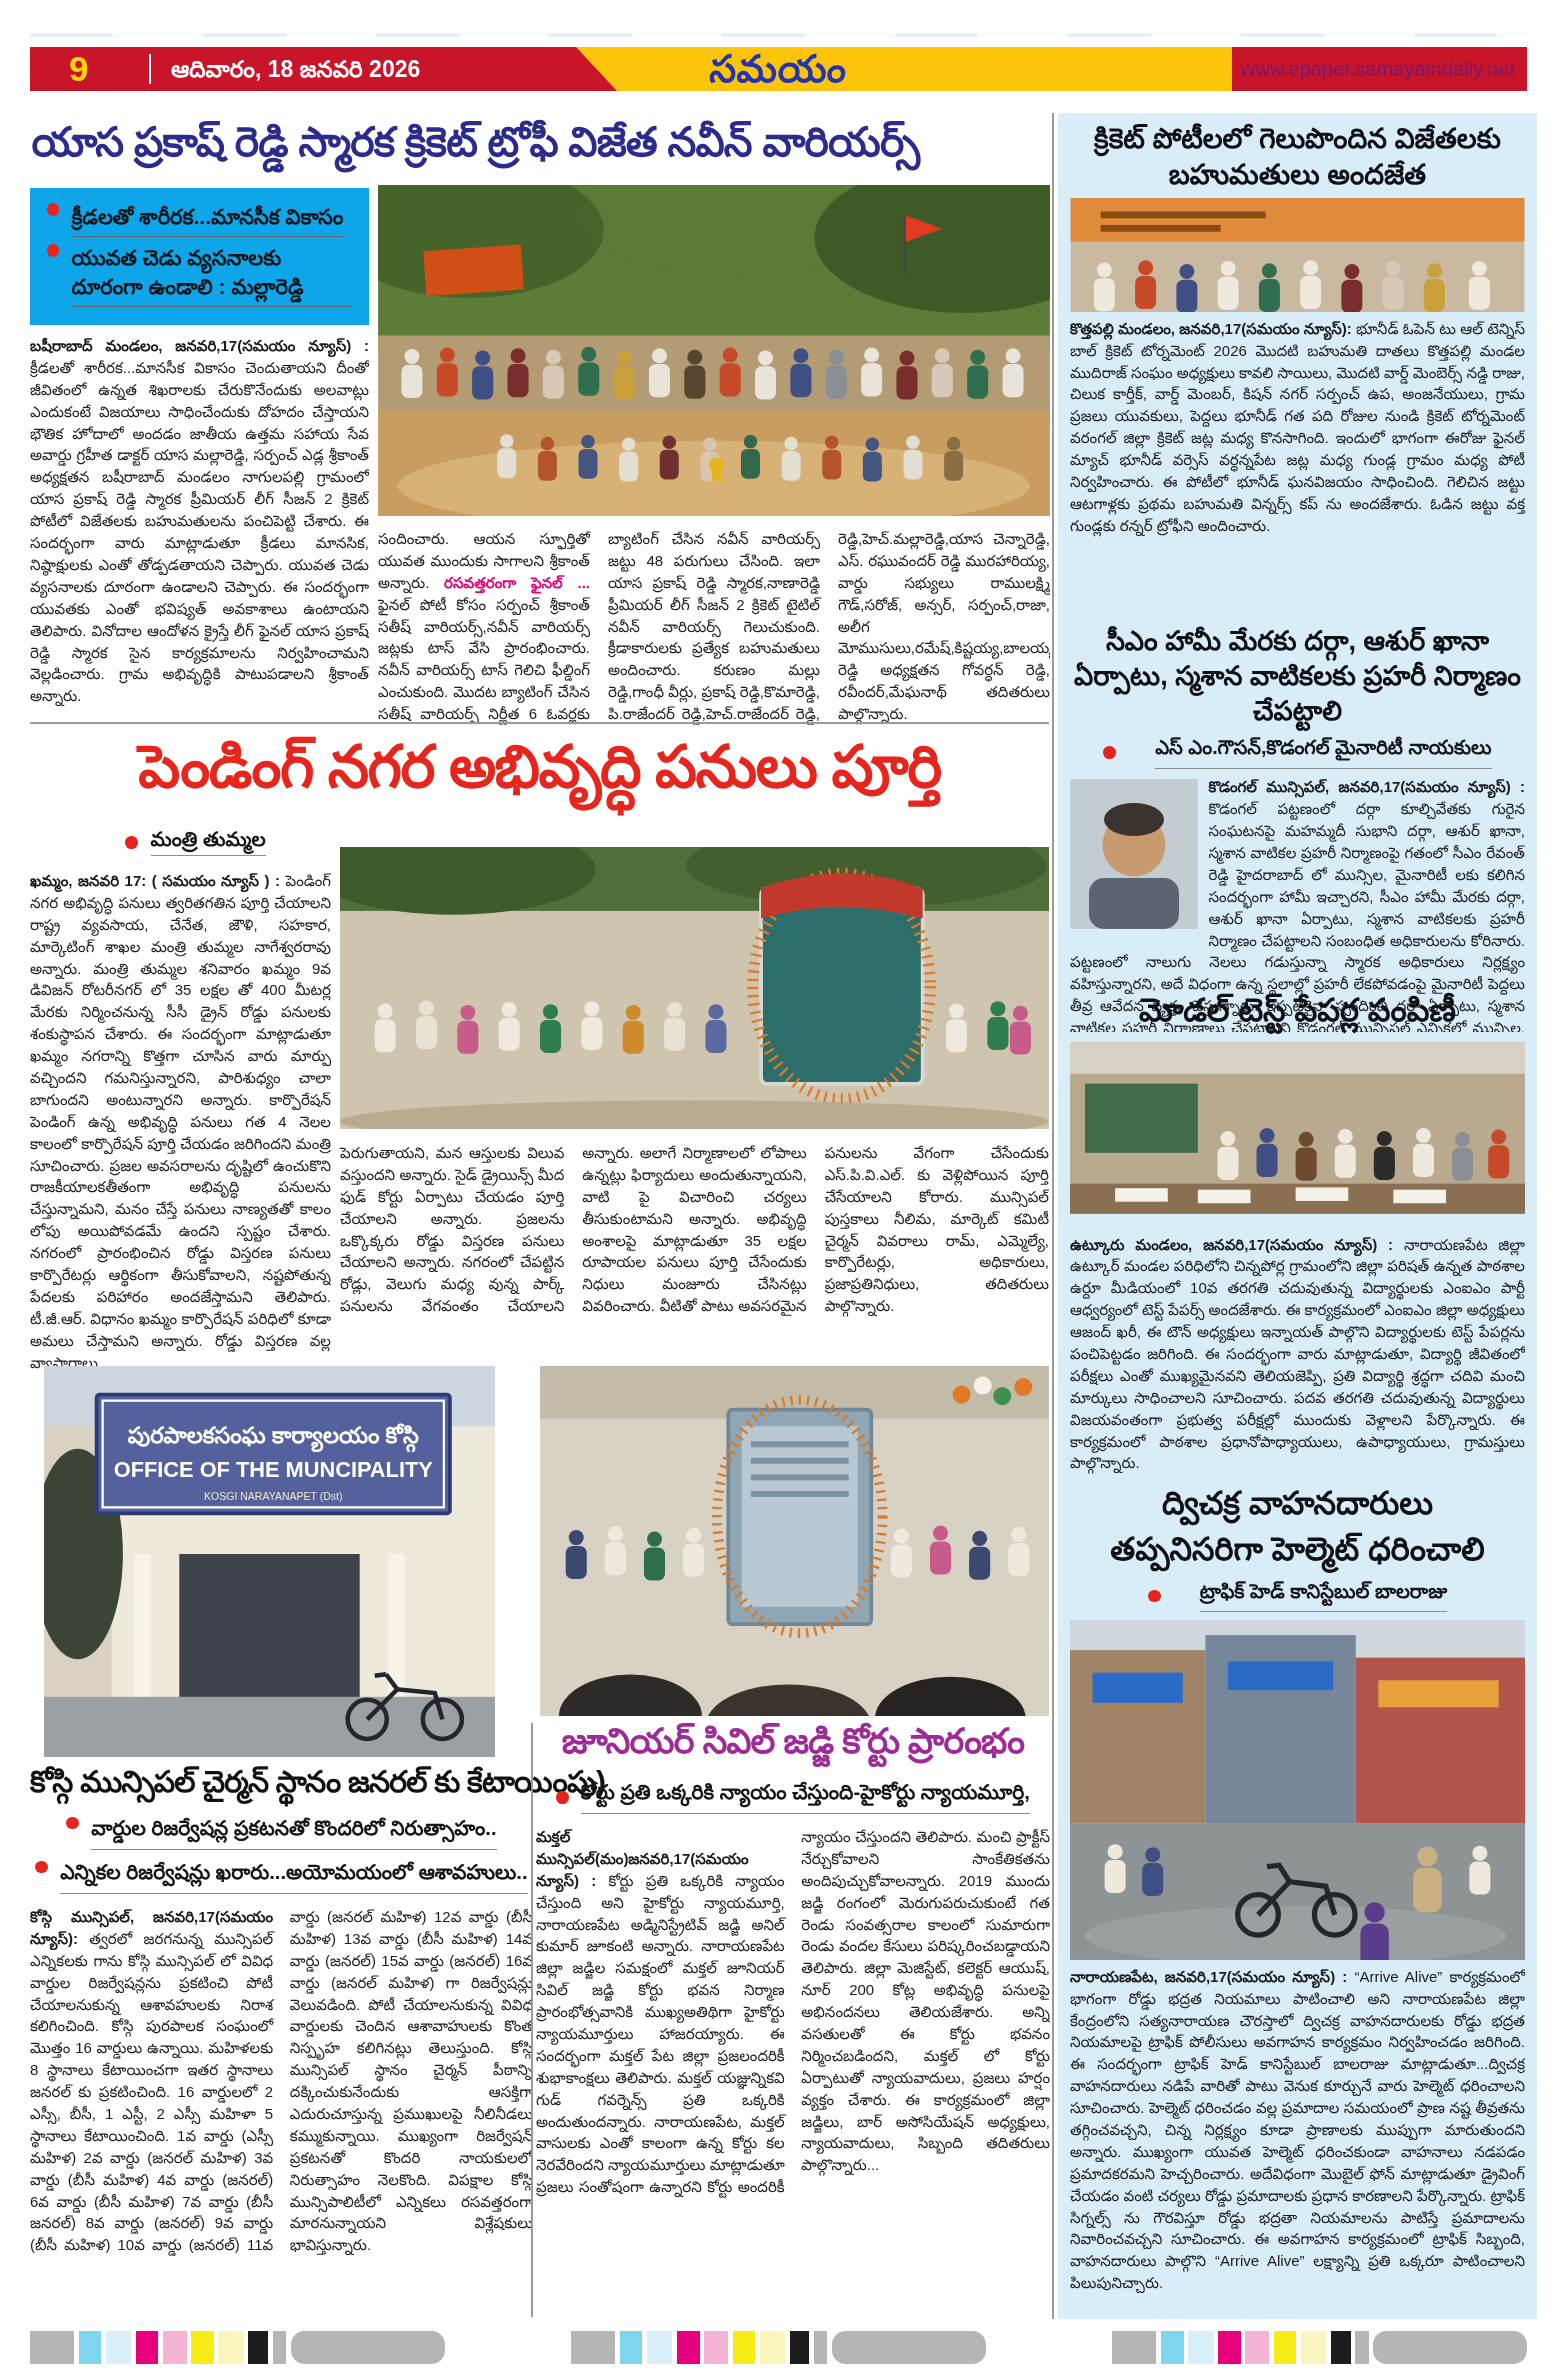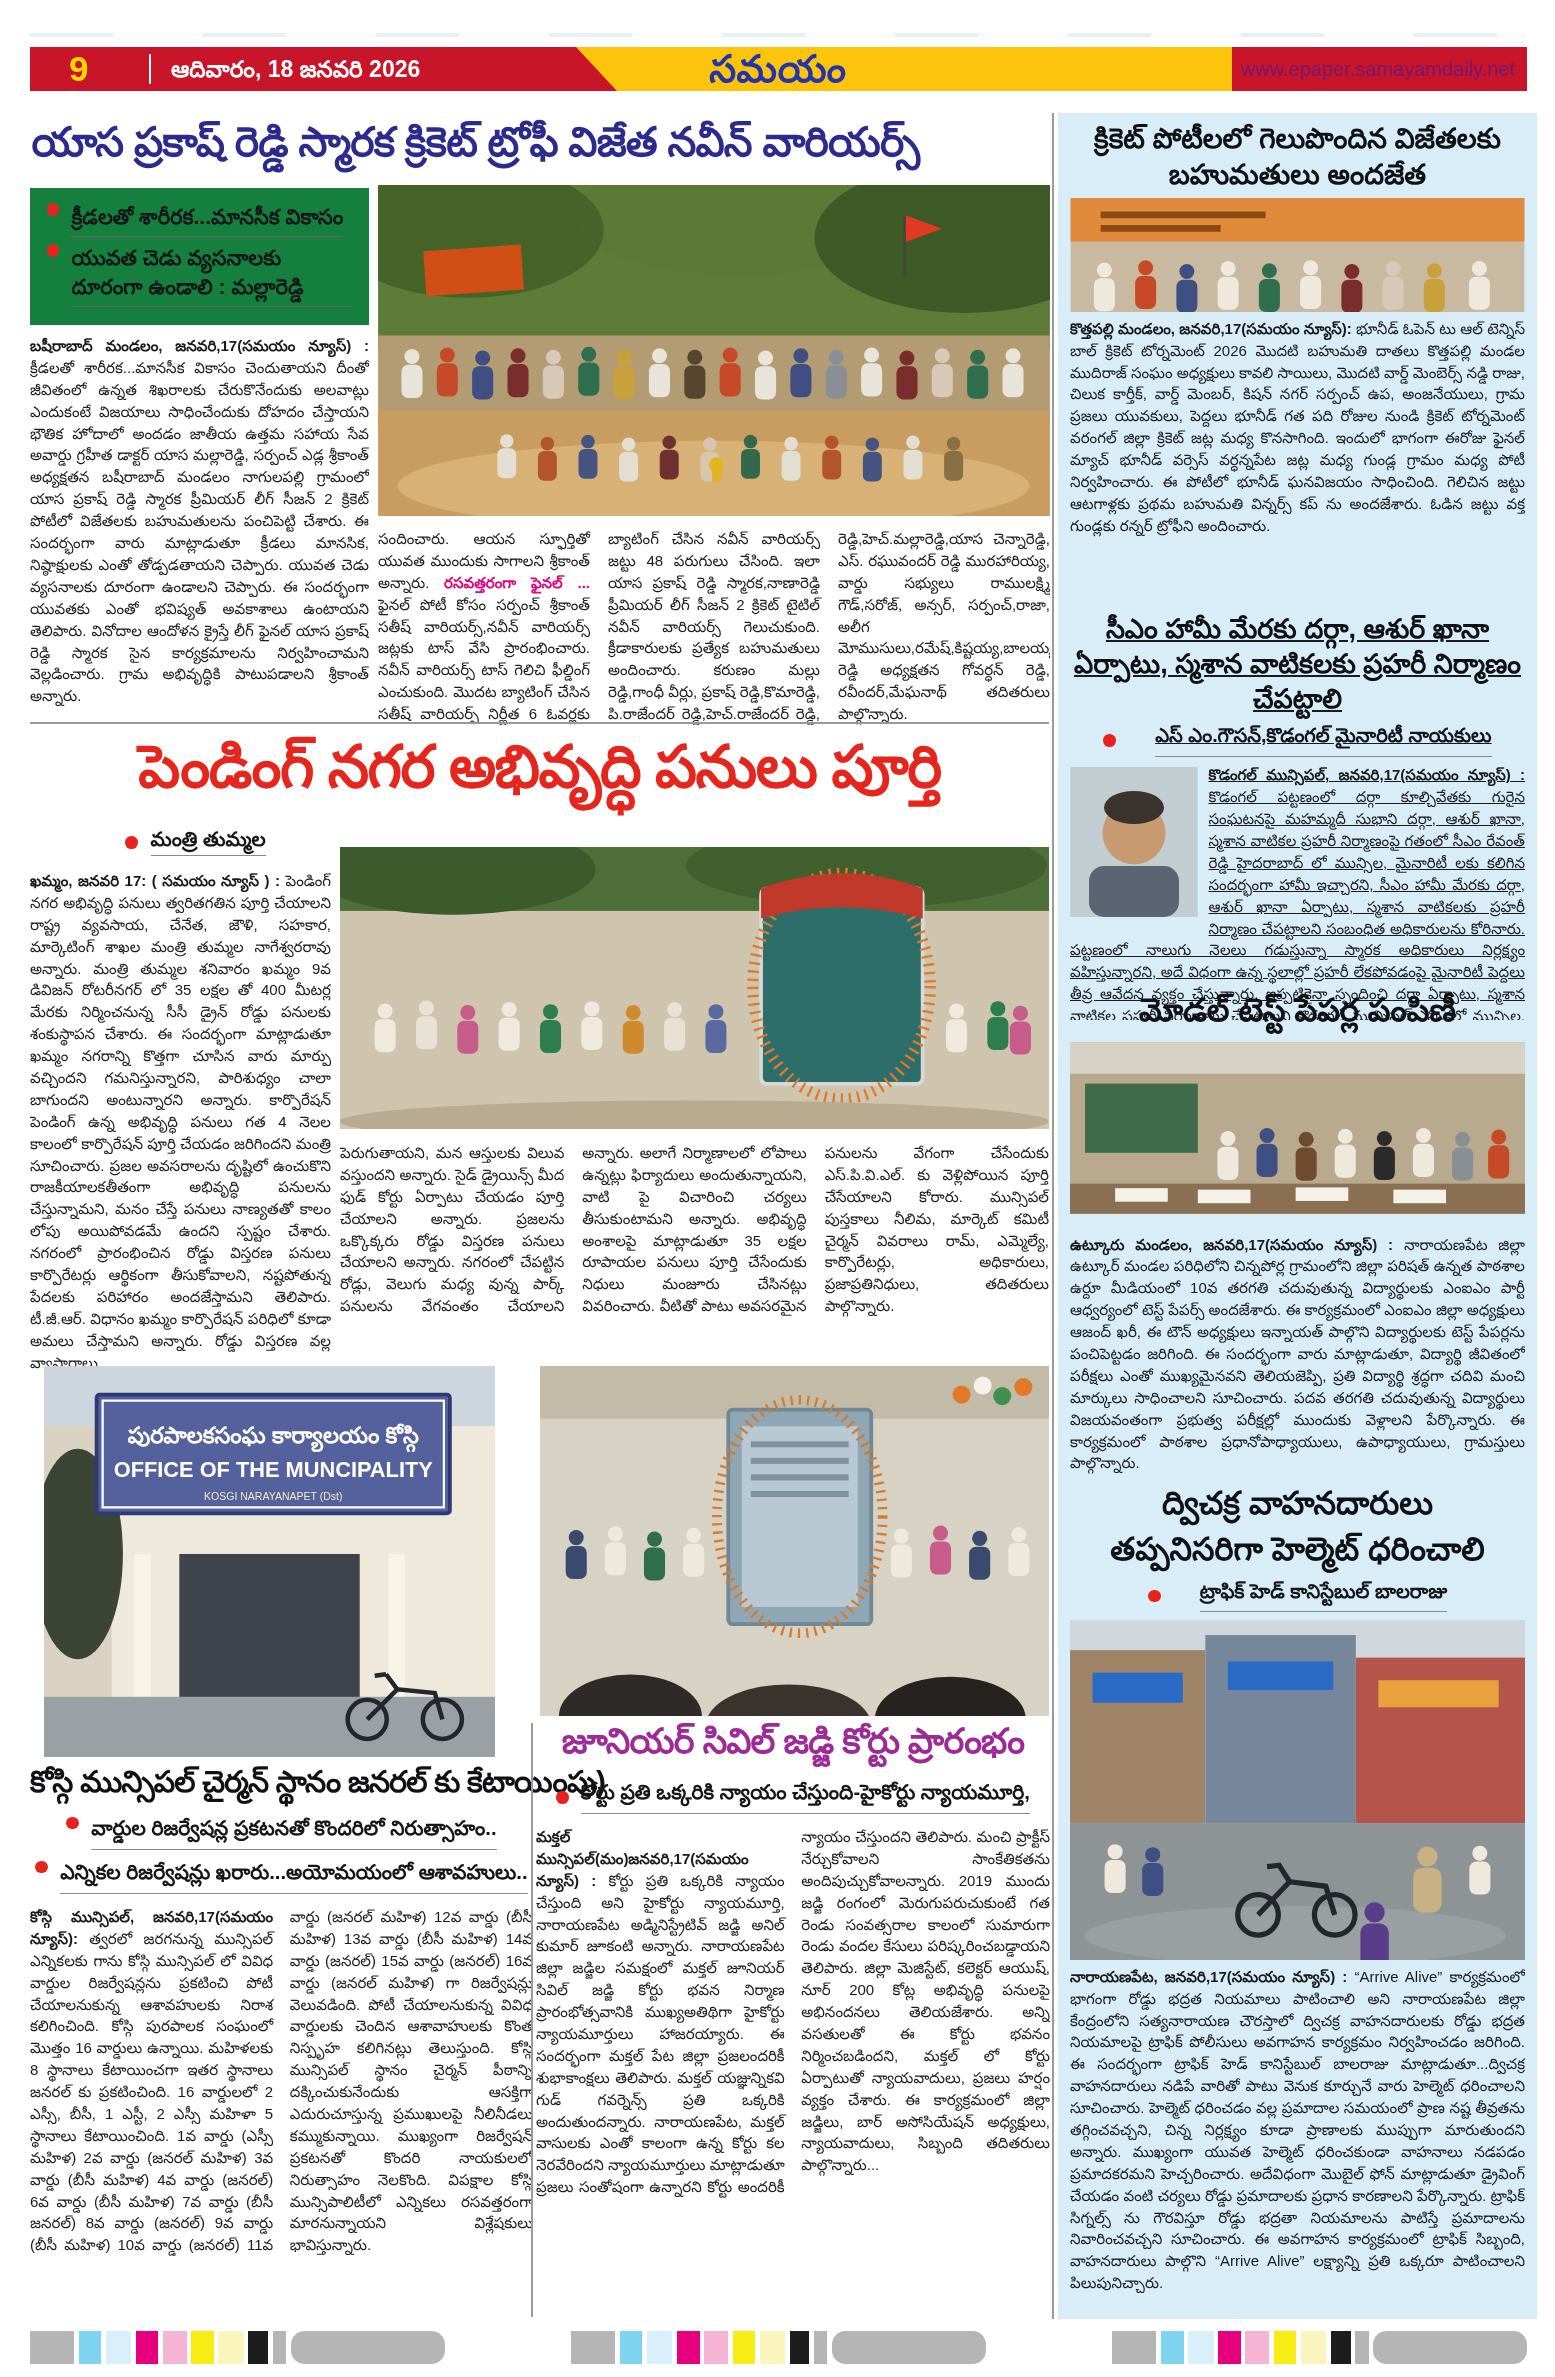--- a/index.html
+++ b/index.html
@@ -29,21 +29,21 @@
   .bullet-text{font-weight:bold;color:#15151a;border-bottom:0.8px solid #8a8a8a;padding-bottom:4.5px;}
   .vrule{background:#9a9a9a;width:1.5px;}
   .hrule{background:#9a9a9a;height:1.5px;}
   .ph{position:absolute;overflow:hidden;}
   .ph svg{display:block;}
   
   #artA{left:30px;top:113px;width:1019px;height:615px;}
   #artA h1{position:absolute;left:1.5px;top:6px;margin:0;font-size:41px;color:#2b2b8e;
            letter-spacing:-0.8px;white-space:nowrap;}
   #artA-left{position:absolute;left:0;top:75px;width:339px;bottom:0;}
-  #salmon{background:#15803d;padding:15px 16.6px 10.5px 16.6px;}
+  #salmon{background:#0ea5e9;padding:15px 16.6px 10.5px 16.6px;}
   #salmon .bullet-row{margin-bottom:7.5px;}
   #salmon .bullet-text{font-size:21px;line-height:1.35;border-bottom:0.8px solid #666;}
   #artA-body{margin-top:10.5px;}
   #artA-below{position:absolute;left:348px;top:415px;width:672px;bottom:0;
               column-count:3;column-gap:18px;}
   .pinkhead{color:#e5007d;font-weight:bold;}
   
   #artB{left:30px;top:727px;width:1019px;height:686px;}
   #artB h1{position:absolute;left:0;right:0;top:6px;margin:0;text-align:center;
            font-size:59px;color:#e6251c;letter-spacing:-1.5px;white-space:nowrap;}
@@ -347,21 +347,21 @@
             <use href="#pp" x="485" y="119" fill="#caa03a"></use>
               <use href="#pp" x="545" y="116" fill="#efe9dd"></use>
           </g>
         </svg>
       </div>
       <p class="rbody jtext" style="height:316px;margin-top:10.5px;">
         <span class="dateline">కొత్తపల్లి మండలం, జనవరి,17(సమయం న్యూస్):</span><span> భూనీడ్ ఓపెన్ టు ఆల్ టెన్నిస్ బాల్ క్రికెట్ టోర్నమెంట్ 2026 మొదటి బహుమతి దాతలు కొత్తపల్లి మండల ముదిరాజ్ సంఘం అధ్యక్షులు కావలి సాయిలు, మొదటి వార్డ్ మెంబెర్స్ నడ్డి రాజు, చిలుక కార్తీక్, వార్డ్ మెంబర్, కిషన్ నగర్ సర్పంచ్ ఉప, అంజనేయులు, గ్రామ ప్రజలు యువకులు, పెద్దలు భూనీడ్ గత పది రోజుల నుండి క్రికెట్ టోర్నమెంట్ వరంగల్ జిల్లా క్రికెట్ జట్ల మధ్య కొనసాగింది. ఇందులో భాగంగా ఈరోజు ఫైనల్ మ్యాచ్ భూనీడ్ వర్సెస్ వర్ధన్నపేట జట్ల మధ్య గుండ్ల గ్రామం మధ్య పోటీ నిర్వహించారు. ఈ పోటీలో భూనీడ్ ఘనవిజయం సాధించింది. గెలిచిన జట్టు ఆటగాళ్లకు ప్రథమ బహుమతి విన్నర్స్ కప్ ను అందజేశారు. ఓడిన జట్టు వక్త గుండ్లకు రన్నర్ ట్రోఫీని అందించారు.</span>
       </p>
     </div>
 
-    <div id="r2" class="rblock" style="top:491px;height:369px;text-decoration:underline;">
+    <div id="r2" class="rblock" style="top:503px;height:369px;">
       <h3 class="rhead">సీఎం హామీ మేరకు దర్గా, ఆశుర్ ఖానా ఏర్పాటు, స్మశాన వాటికలకు ప్రహరీ నిర్మాణం చేపట్టాలి</h3>
       <div class="rkicker">
         <span class="dot"></span>
         <span class="bullet-text">ఎస్ ఎం.గౌసన్,కొడంగల్ మైనారిటీ నాయకులు</span>
       </div>
       <div class="rbody jtext" style="height:256px;">
         <span class="ph" id="portrait" style="position:relative;display:block;width:128px;height:150px;">
           <svg viewBox="0 0 170 200" width="128" height="150">
             <rect width="170" height="200" fill="#c2cdd2"></rect>
             <rect x="25" y="132" width="120" height="68" rx="20" fill="#5a6472"></rect>

